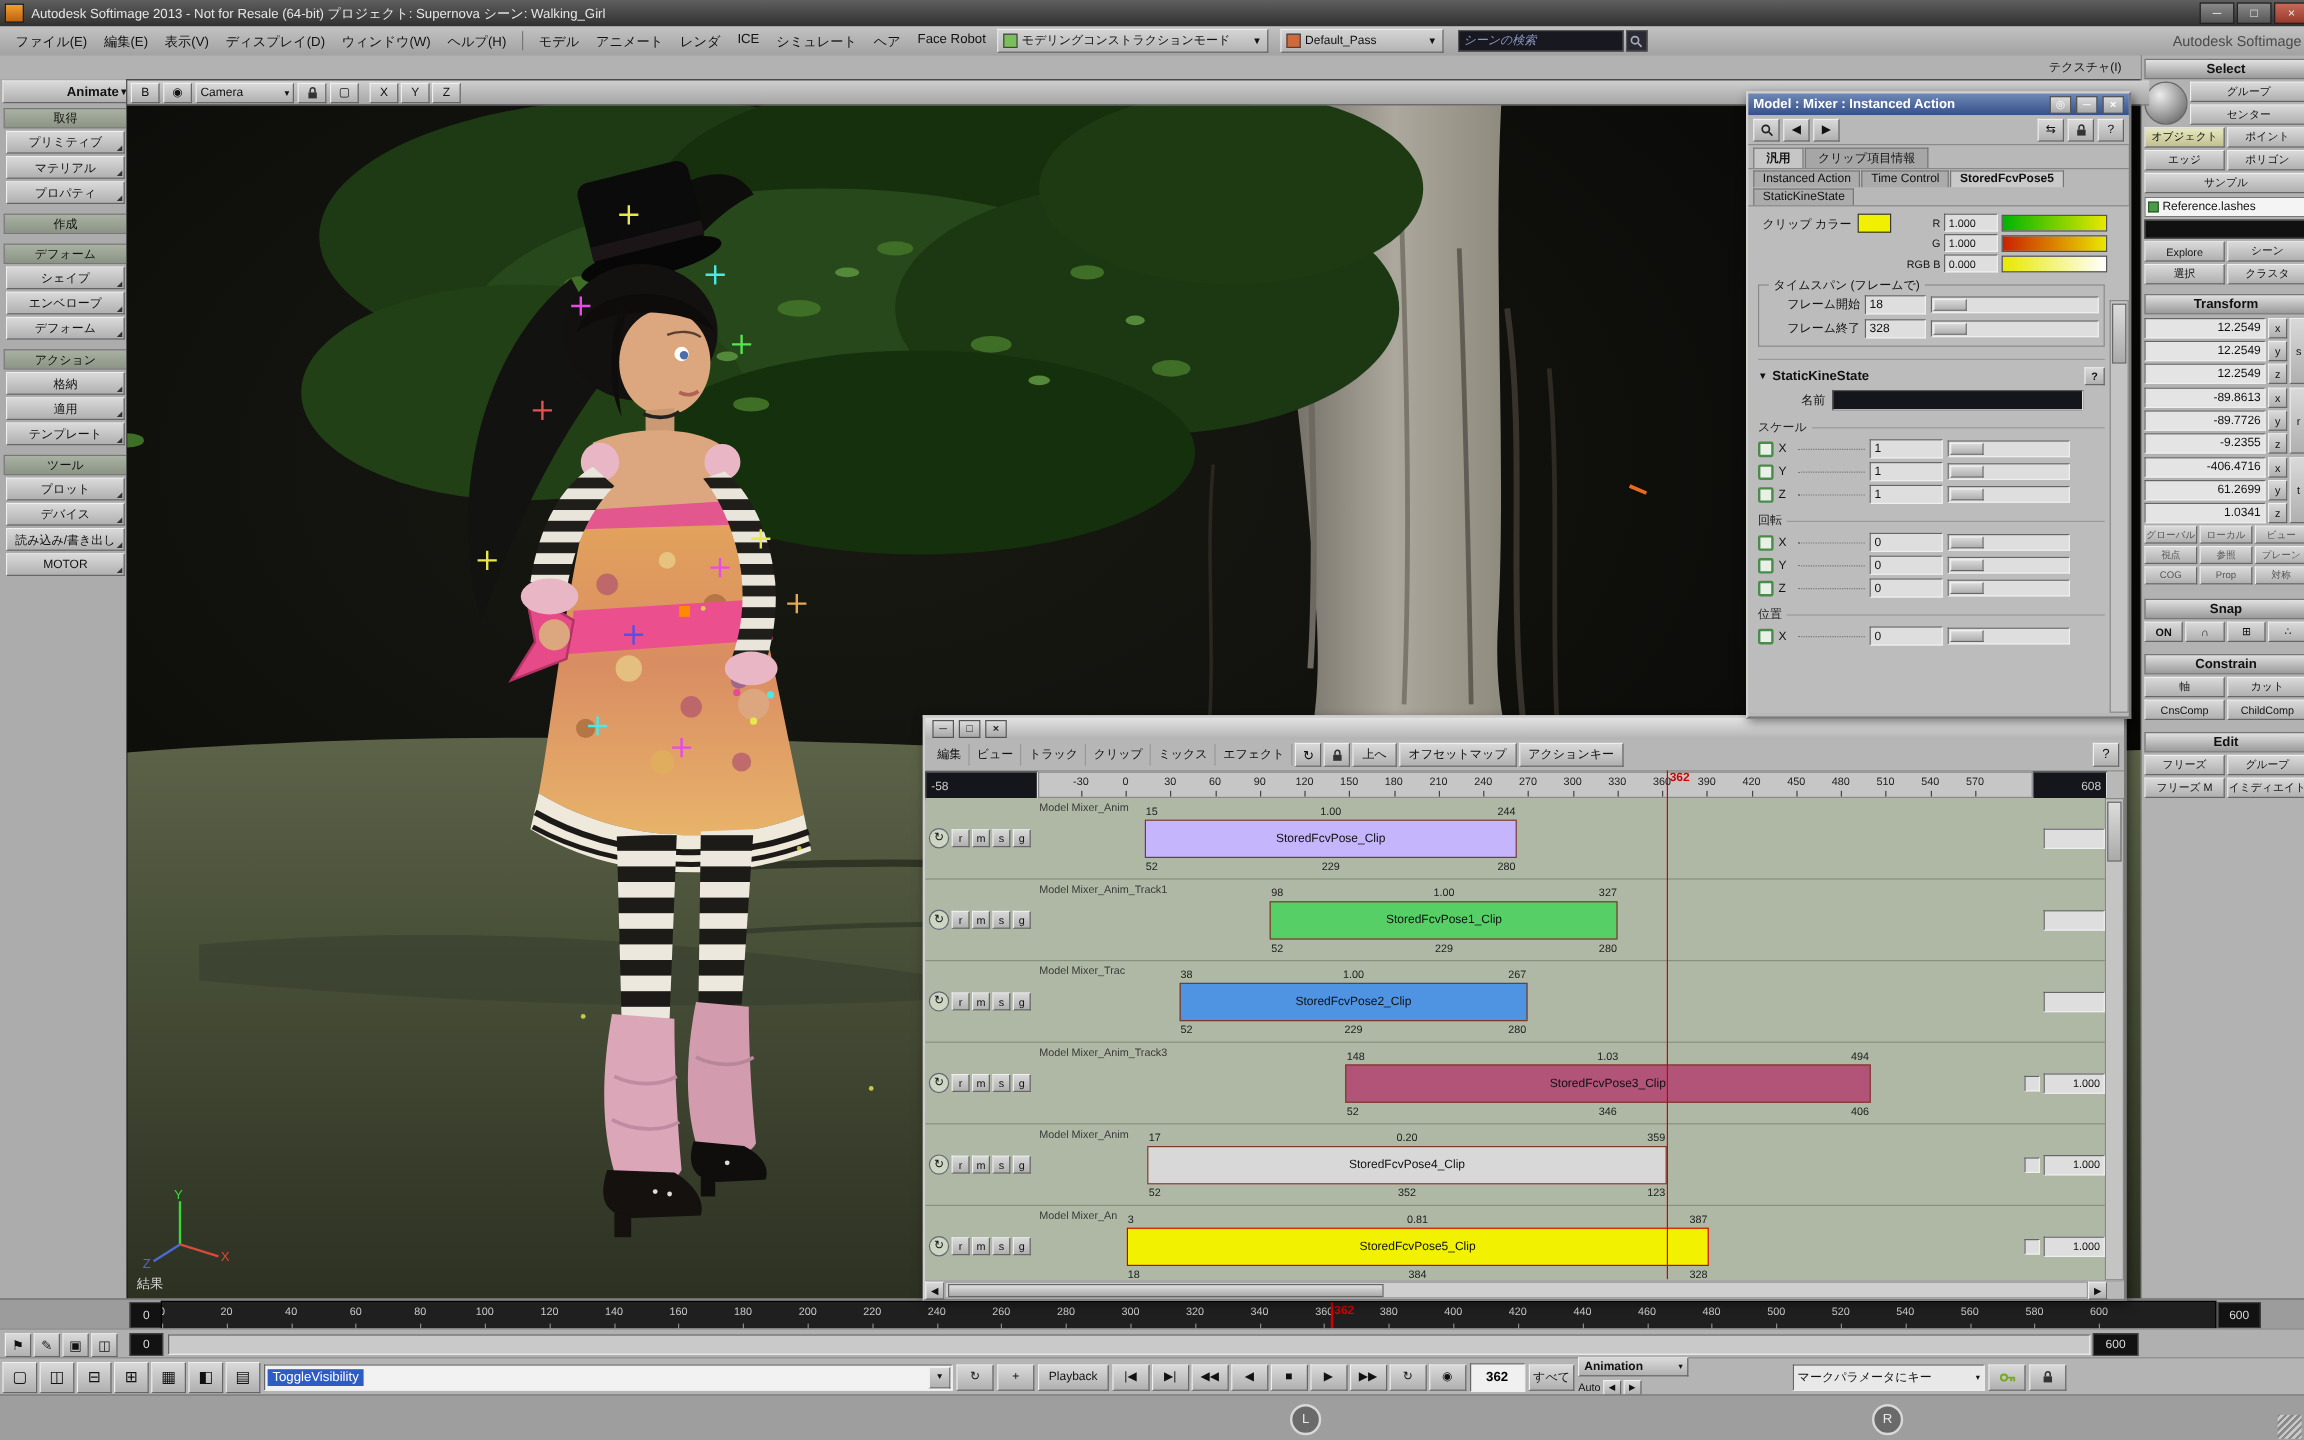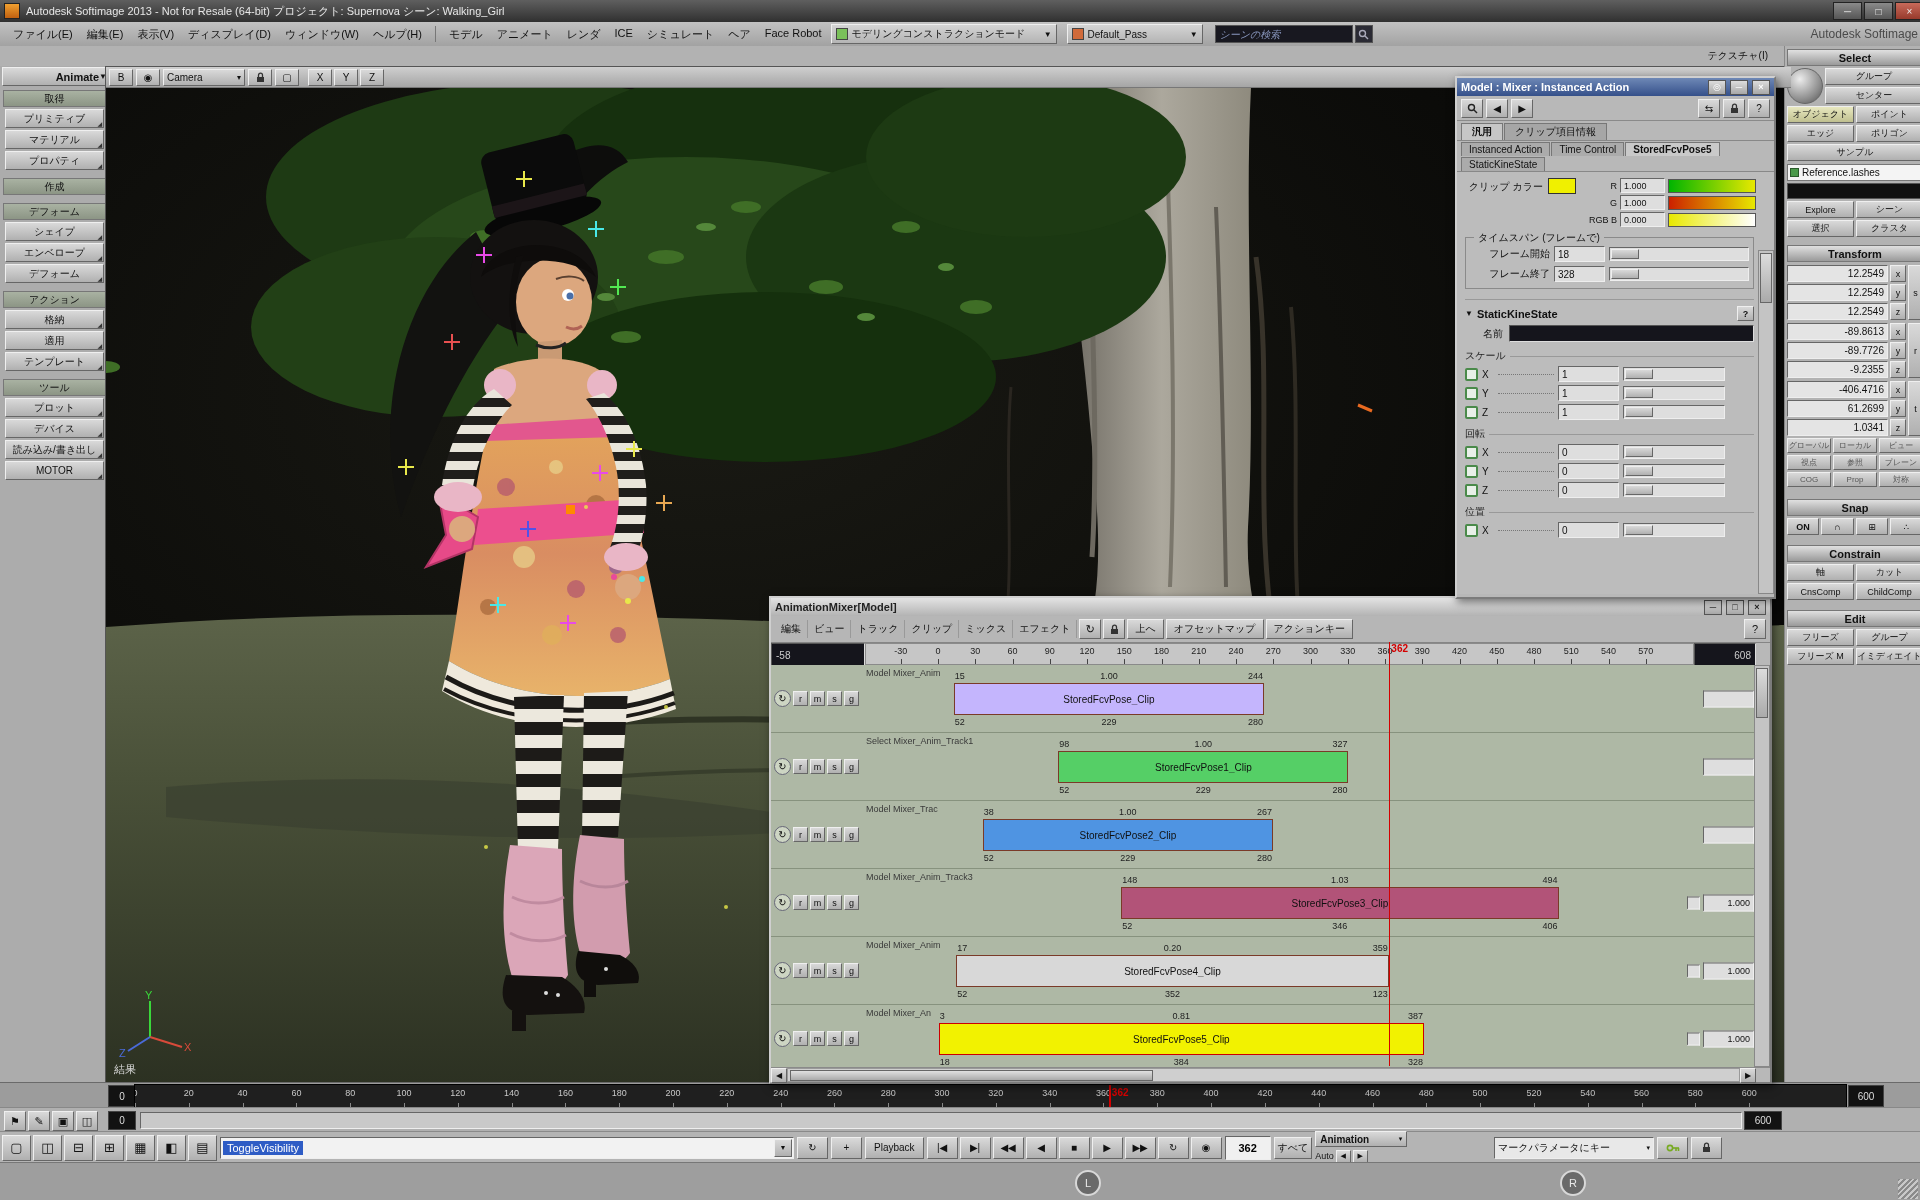--- a/index.html
+++ b/index.html
@@ -99,21 +99,21 @@
   .fieldset{border:1px solid #8a8a8a;margin:10px 2px 6px;padding:4px 4px 6px;position:relative;}
   .legend{position:absolute;top:-7px;left:8px;background:#bcbcbc;padding:0 4px;font-size:10px;}
   .frow{display:flex;align-items:center;gap:4px;margin-top:4px;}
   .flab{width:80px;text-align:right;font-size:10px;}
   .fval{width:46px;height:14px;font-size:10px;display:flex;align-items:center;padding-left:3px;}
   .fslider{flex:1;height:12px;position:relative;}
   .fthumb{position:absolute;left:1px;top:1px;width:26px;height:8px;}
   .sk-hdr{display:flex;align-items:center;gap:4px;margin:10px 2px 2px;font-weight:bold;font-size:11px;
           border-top:1px solid #999;padding-top:6px;}
   .sk-q{margin-left:auto;width:15px;height:13px;font-size:9px;}
-  .namerow{display:flex;align-items:center;gap:6px;margin:4px 2px;}
+  .namerow{display:flex;align-items:center;gap:6px;margin:4px 20px;}
   .namelab{width:38px;text-align:right;font-size:10px;}
   .namefield{flex:1;height:15px;}
   .sk-grp{display:flex;align-items:center;gap:4px;margin:7px 2px 1px;font-size:10px;color:#222;}
   .sk-grp::after{content:"";flex:1;border-top:1px solid #999;}
   .prow{display:flex;align-items:center;gap:4px;margin:3px 2px;}
   .divot{width:9px;height:9px;border:2px solid #4a8a4a;background:#e8f0e8;border-radius:2px;}
   .plabel{width:12px;font-size:10px;}
   .pdots{flex:1;border-bottom:1px dotted #777;height:1px;max-width:56px;}
   .pval{width:56px;height:14px;font-size:10px;display:flex;align-items:center;padding-left:3px;}
   .pslider{width:100px;height:12px;position:relative;}
@@ -865,21 +865,20 @@
           </div>
         </div>
       <div class="ppg-scroll">
           <span class="scroll-thumb"></span>
         </div>
     </div>
   </div>
 
   <div class="abs float-win mixer">
     <div class="win-title mix-title">
-      <span style="flex:1;">AnimationMixer[Model]</span>
       <span class="win-btn">─</span>
       <span class="win-btn">□</span>
       <span class="win-btn">×</span>
     </div>
     <div class="mix-menu">
       <span style="display:flex;">
 
       <span class="menu-item">編集</span>
           <span class="menu-item">ビュー</span>
           <span class="menu-item">トラック</span>
@@ -984,21 +983,21 @@
 
           <div class="mtrack">
             <div class="mthead">
               <span class="mcyc">↻</span>
               <span class="btn tbb">r</span>
               <span class="btn tbb">m</span>
               <span class="btn tbb">s</span>
               <span class="btn tbb">g</span>
             </div>
             <div class="mlane">
-              <span class="mtname">Select Mixer_Anim_Track1</span>
+              <span class="mtname">Model Mixer_Anim_Track1</span>
               <div class="ldom">
                 <div class="mclip" style="left: 23.4234%; width: 34.3844%; background: rgb(85, 207, 102);">
                   <span class="cn tl">98</span>
                   <span class="cn tc">1.00</span>
                   <span class="cn tr">327</span>
                   <span class="clabel">StoredFcvPose1_Clip</span>
                   <span class="cn bl">52</span>
                   <span class="cn bc">229</span>
                   <span class="cn br">280</span>
                 </div>

